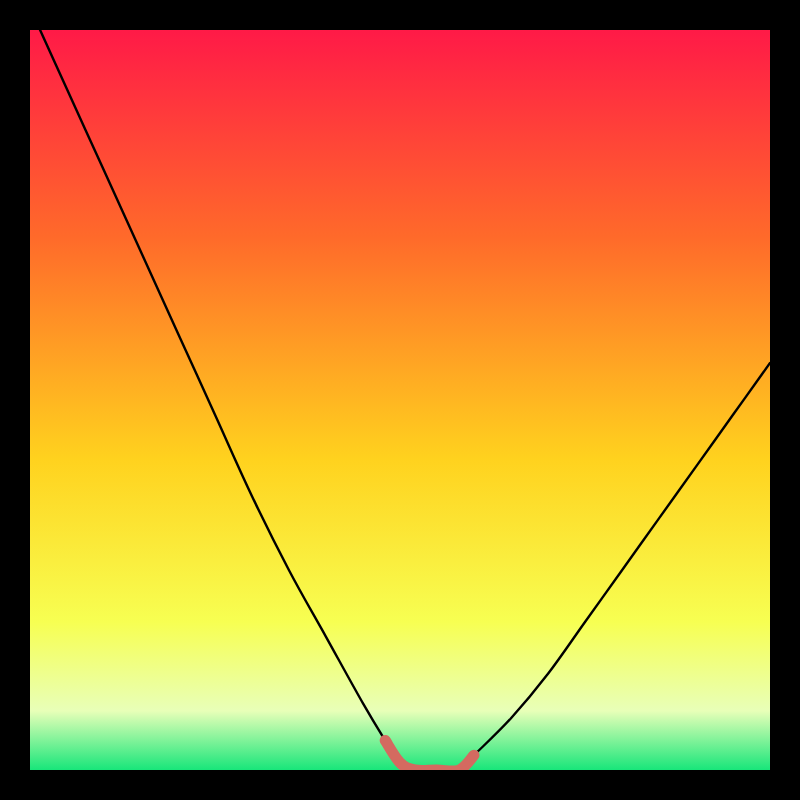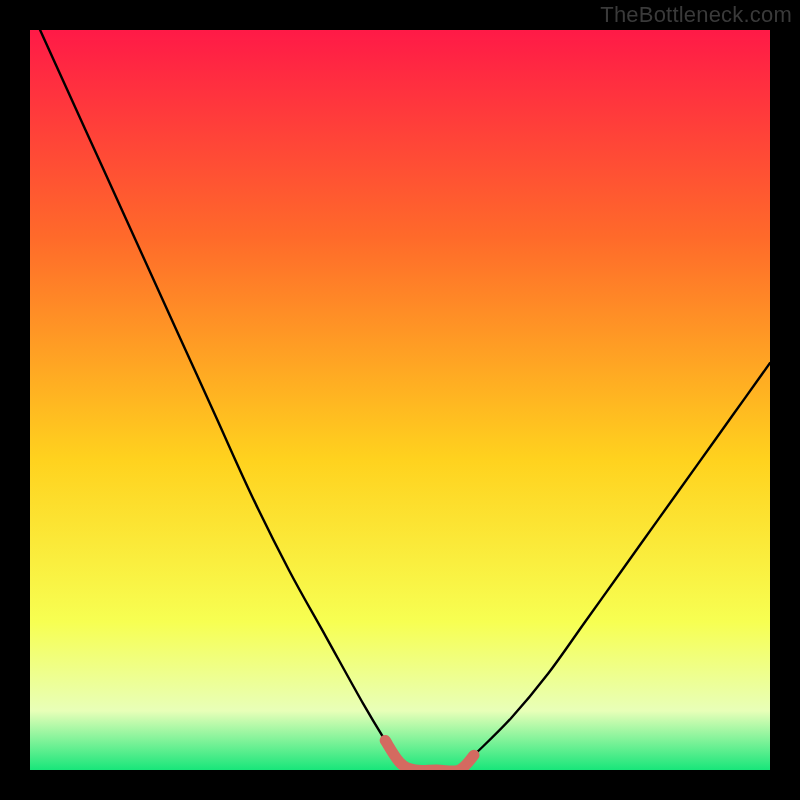--- a/index.html
+++ b/index.html
@@ -39,21 +39,20 @@
   }
   .plot svg {
     display: block;
   }
 </style>
 </head>
 <body>
 
 <div class="frame">
 
-  <div class="watermark">TheBottleneck.com</div>
 
   <div class="plot">
     <svg id="chart-svg" width="740" height="740" viewBox="0 0 740 740">
       <defs>
         <linearGradient id="bg-grad" x1="0" y1="0" x2="0" y2="1">
           <stop id="g0" offset="0%" stop-color="#ff1a47"></stop>
           <stop id="g1" offset="28%" stop-color="#ff6a2a"></stop>
           <stop id="g2" offset="58%" stop-color="#ffd21e"></stop>
           <stop id="g3" offset="80%" stop-color="#f7ff52"></stop>
           <stop id="g4" offset="92%" stop-color="#e8ffb8"></stop>

